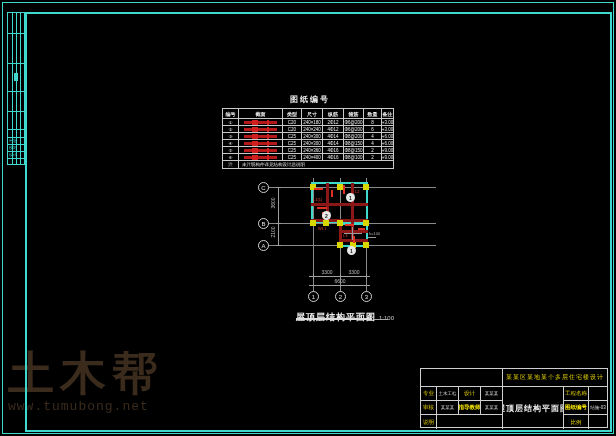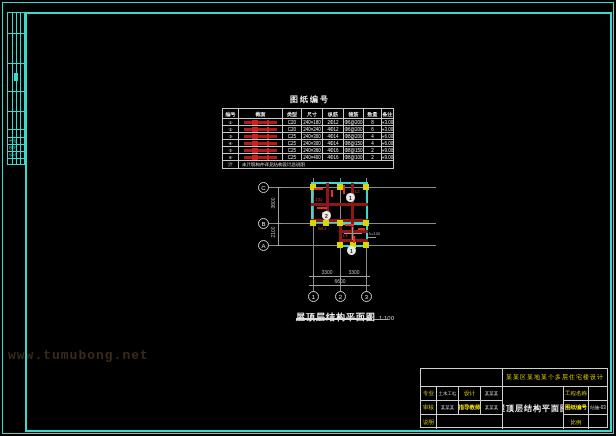--- a/index.html
+++ b/index.html
@@ -4,21 +4,21 @@
 <style>
   html,body{margin:0;padding:0;background:#000;}
   #stage{position:relative;width:616px;height:436px;background:#000;overflow:hidden;
          font-family:"Liberation Sans", sans-serif;}
   .abs{position:absolute;}
   
   .frame{position:absolute;border:2px solid #3ed8cd;background:transparent;z-index:2;}
   
   #wm{position:absolute;left:8px;top:348px;z-index:1;color:#3a2b1c;}
   #wm .brand{font-size:46px;font-weight:bold;letter-spacing:6px;line-height:1.1;}
-  #wm .url{font-family:"Liberation Mono", monospace;font-size:13px;font-weight:bold;letter-spacing:1px;}
+  #wm .url{font-family:"Liberation Mono", monospace;font-size:13px;font-weight:normal;letter-spacing:1px;}
   
   #strip{position:absolute;left:7px;top:12px;width:18px;height:153px;border:1px solid #3ed8cd;box-sizing:border-box;z-index:3;}
   .svline{position:absolute;top:0;width:1px;height:100%;background:#3ed8cd;}
   .shline{position:absolute;left:0;width:100%;height:1px;background:#3ed8cd;}
   .stxt{position:absolute;left:1px;width:15px;height:6px;font-size:4px;color:#3ed8cd;overflow:hidden;white-space:nowrap;}
   #tbl-title{position:absolute;left:270px;top:94px;width:80px;text-align:center;font-size:8px;font-weight:bold;color:#eee;letter-spacing:2px;z-index:3;}
   #tbl{position:absolute;left:222px;top:108px;width:171px;border-left:1px solid #c9c9c9;border-top:1px solid #c9c9c9;z-index:3;}
   .trow{display:flex;}
   .tcell{box-sizing:border-box;border-right:1px solid #c9c9c9;border-bottom:1px solid #c9c9c9;
          font-size:4.5px;color:#eee;text-align:center;overflow:hidden;position:relative;
@@ -55,20 +55,21 @@
   .wval{font-size:4.5px;color:#ddd;}
   .proj{font-size:6px;color:#e8d500;letter-spacing:1px;}
   .dname{font-size:8px;font-weight:bold;color:#f0f0f0;letter-spacing:1px;}
 </style>
 </head>
 <body>
 
 <div id="stage">
 
   <div id="wm">
+    <div class="brand">土木帮</div>
     <div class="url">www.tumubong.net</div>
   </div>
 
   <div class="frame" style="left:2px;top:2px;width:610px;height:430px;border-width:1px;"></div>
   <div class="frame" style="left:25px;top:12px;width:583px;height:416px;"></div>
 
   <div id="strip">
     <div class="svline" style="left:4px;"></div>
     <div class="svline" style="left:8px;"></div>
     <div class="svline" style="left:12px;"></div>

